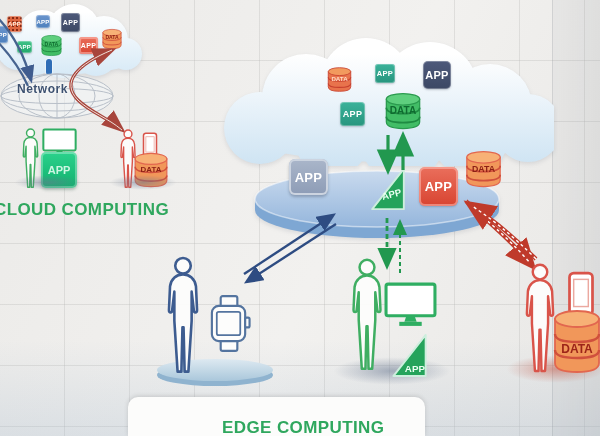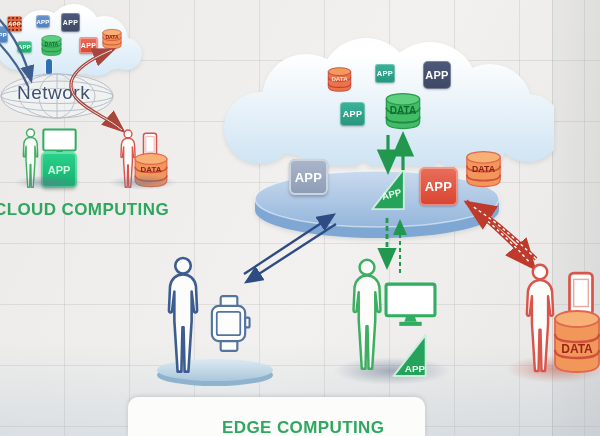--- a/index.html
+++ b/index.html
@@ -28,21 +28,21 @@
   .appbox{
     position:absolute;display:flex;align-items:center;justify-content:center;
     background:linear-gradient(#2bd28c,#11b06d);border-radius:5px;
     box-shadow:inset 0 0 0 2px rgba(255,255,255,.30), 0 2px 3px rgba(40,80,60,.3);
     color:rgba(235,255,245,.85);font-weight:700;
   }
   .shadow{position:absolute;border-radius:50%;}
   .shadow-gray{background:radial-gradient(ellipse at center,rgba(105,120,145,.55) 0%,rgba(105,120,145,0) 70%);}
   .shadow-red{background:radial-gradient(ellipse at center,rgba(195,95,80,.55) 0%,rgba(195,95,80,0) 70%);}
   .heading{position:absolute;font-weight:700;font-size:17px;letter-spacing:.4px;color:#2fa75e;white-space:nowrap;}
-  .network-label{position:absolute;font-weight:400;font-size:19px;color:#3d5170;letter-spacing:.5px;text-shadow:0 0 3px #fff,0 0 2px #fff;}
+  .network-label{position:absolute;font-weight:700;font-size:12px;color:#3d5170;letter-spacing:.5px;text-shadow:0 0 3px #fff,0 0 2px #fff;}
   .whitebox{position:absolute;background:#fcfcfb;border-radius:10px 10px 0 0;box-shadow:0 -1px 4px rgba(60,60,60,.18);}
   .right-band{position:absolute;top:0;height:436px;background:linear-gradient(to right,rgba(135,140,148,.08),rgba(140,146,154,.16));border-left:1px solid rgba(130,135,142,.15);}
   .connector{position:absolute;background:#2f6db6;border-radius:3px;box-shadow:0 0 0 1px rgba(255,255,255,.4);}
   svg{display:block;}
   .soft{filter:drop-shadow(0 2px 2px rgba(70,80,100,.14));}
 </style>
 </head>
 <body>
 
 <div class="stage">

